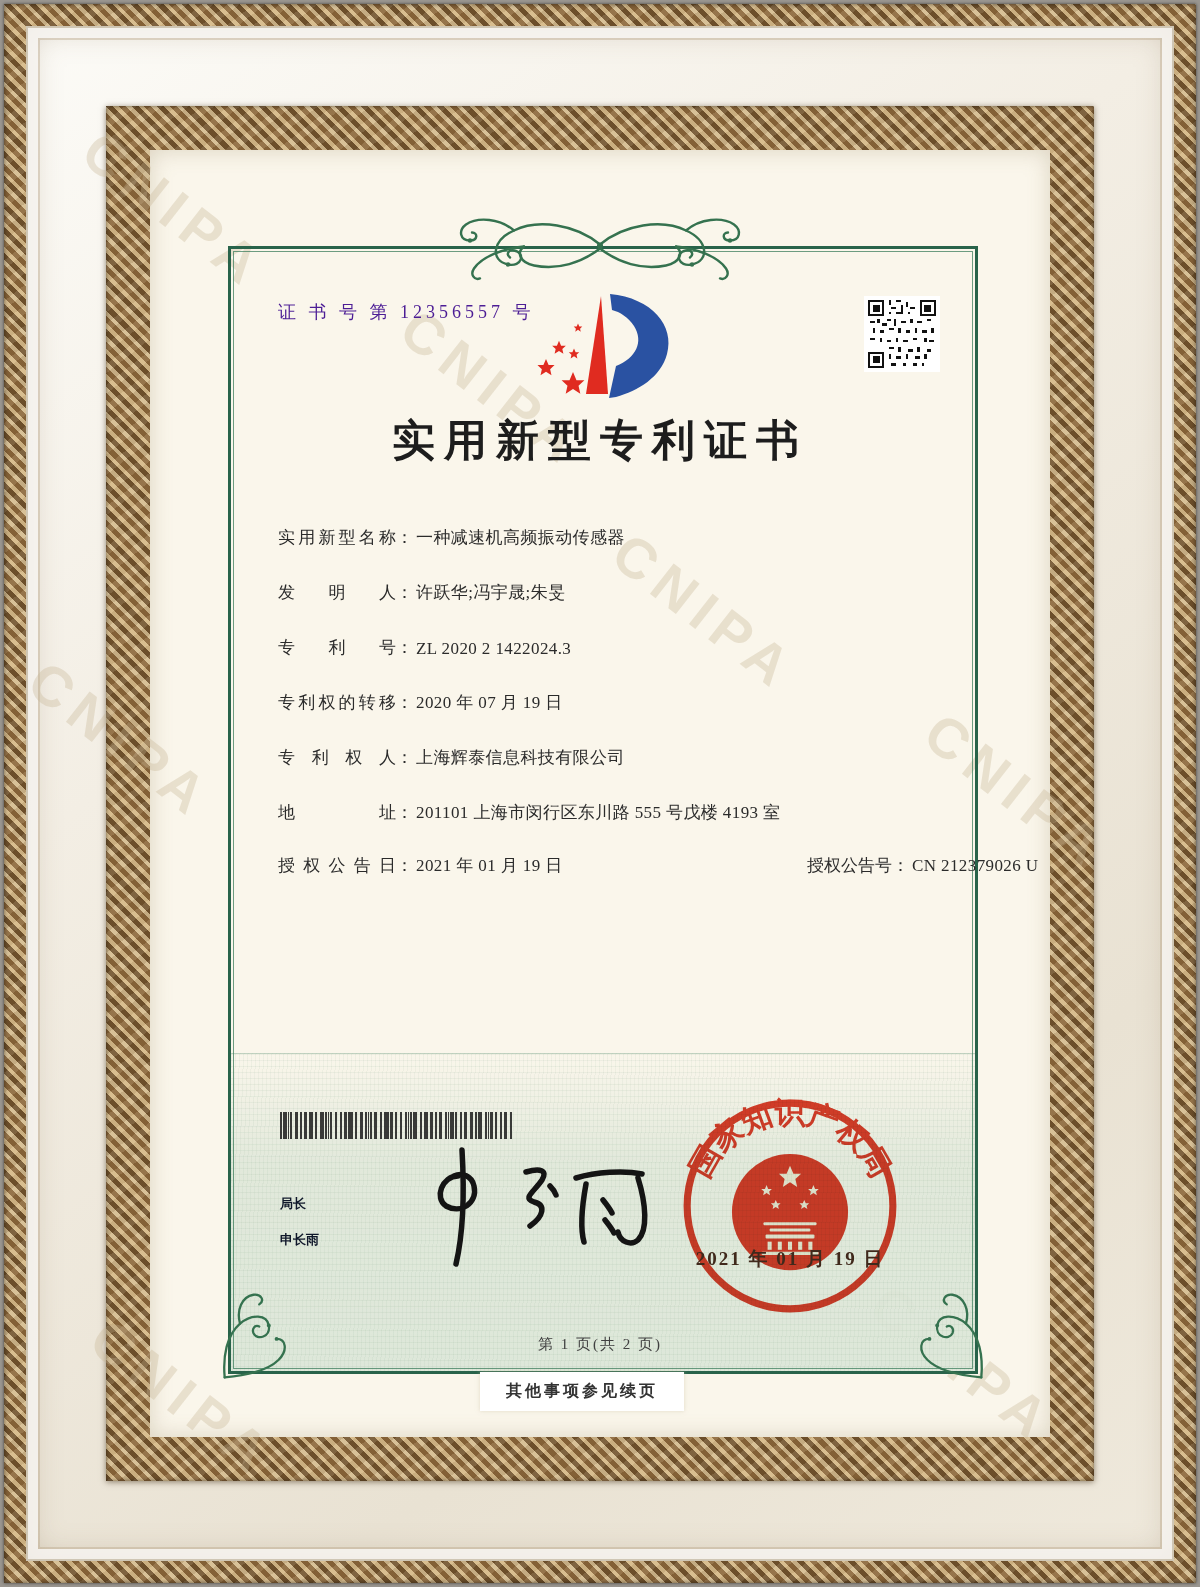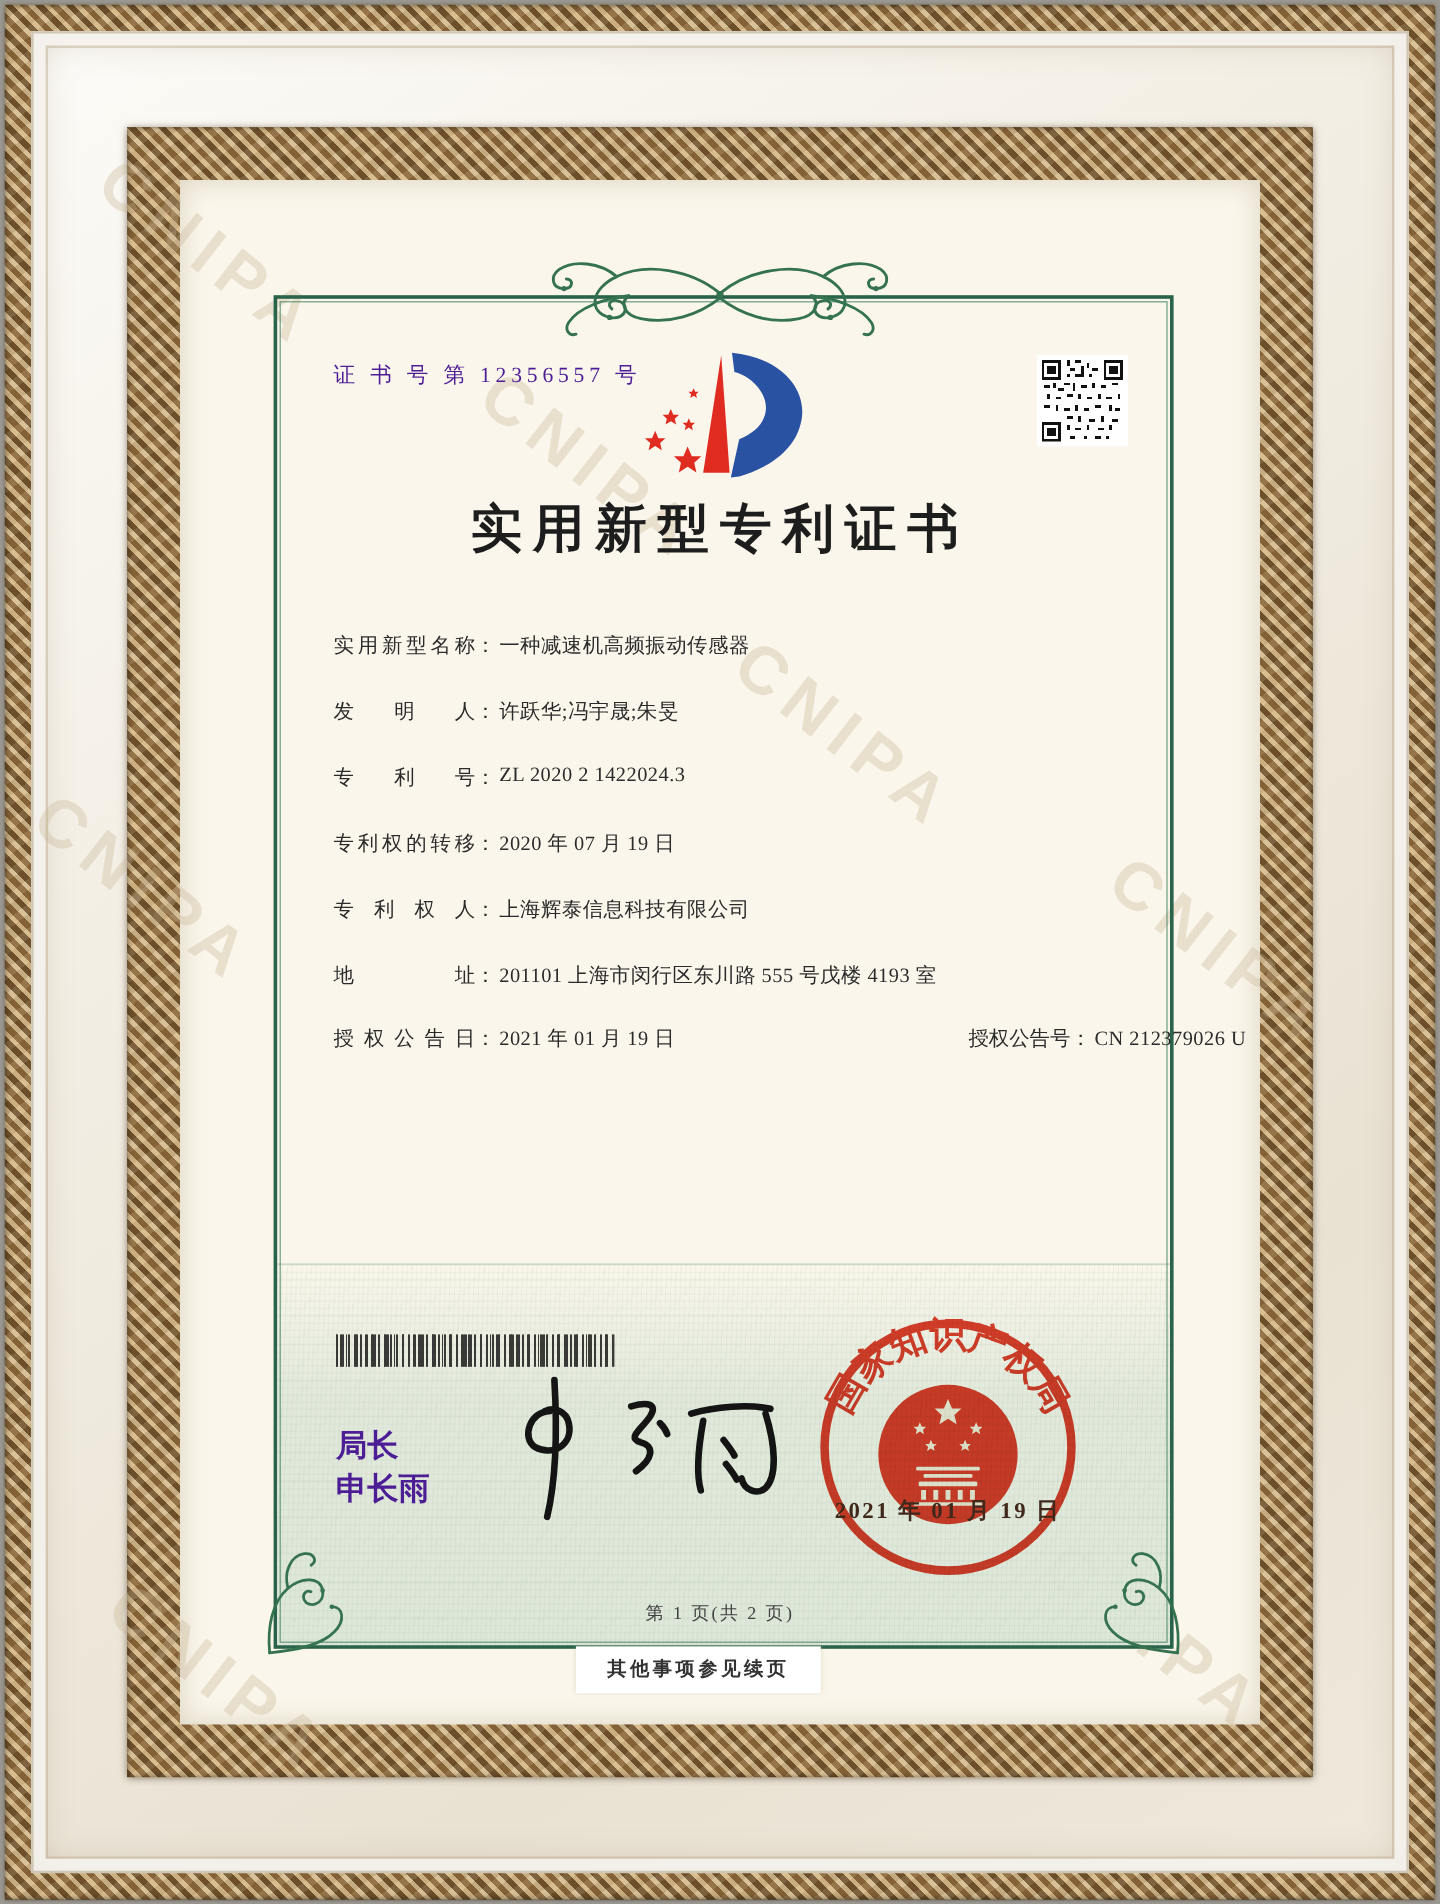--- a/index.html
+++ b/index.html
@@ -36,39 +36,39 @@
   .fl-bl{left:-14px;bottom:-14px;}
   .fl-br{right:-14px;bottom:-14px;transform:scale(-1,1);}
 
   .cert-no{position:absolute;left:128px;top:150px;font-size:18px;letter-spacing:4px;color:#4c1d95;}
   .logo{position:absolute;left:382px;top:142px;}
   .qr{position:absolute;left:714px;top:146px;width:76px;height:76px;background:#fff;
       padding:4px;box-sizing:border-box;}
   .title{position:absolute;left:0;right:0;top:262px;text-align:center;font-size:43px;
     font-weight:700;letter-spacing:9px;color:#1d1d1d;}
 
-  .frow{position:absolute;left:128px;display:flex;align-items:flex-start;font-size:17px;color:#2b2b2b;}
+  .frow{position:absolute;left:128px;display:flex;align-items:flex-end;font-size:17px;color:#2b2b2b;}
   .flabel{width:118px;text-align:justify;text-align-last:justify;}
   .fcolon{margin:0 3px 0 0;}
   .fvalue{letter-spacing:.4px;}
   .fgroup2{position:absolute;left:495px;top:0;display:flex;align-items:baseline;}
   .fgroup2 .flabel{width:auto;text-align:left;text-align-last:auto;margin-left:34px;}
 
   .body-text{position:absolute;left:126px;top:742px;width:658px;}
   .body-text p{margin:0;text-indent:2em;font-size:17px;line-height:39px;text-align:justify;color:#242424;}
 
   .barcode{position:absolute;left:130px;top:962px;width:232px;height:27px;
     background:
       repeating-linear-gradient(90deg,#1b1b1b 0 2px, rgba(0,0,0,0) 2px 5px),
       repeating-linear-gradient(90deg, rgba(0,0,0,0) 0 3px, #1b1b1b 3px 5px, rgba(0,0,0,0) 5px 13px),
       repeating-linear-gradient(90deg,#1b1b1b 0 1px, rgba(0,0,0,0) 1px 8px);
     opacity:.85;}
 
   .signer{position:absolute;left:130px;top:1036px;font-family:"Liberation Sans","DejaVu Sans",sans-serif;
-    font-size:26px;font-weight:600;color:#4c1d95;line-height:36px;}
+    font-size:13px;font-weight:600;color:#0f172a;line-height:36px;}
   .signature{position:absolute;left:248px;top:992px;}
 
   .seal{position:absolute;left:530px;top:946px;width:220px;height:220px;mix-blend-mode:multiply;opacity:.95;}
   .seal-date{position:absolute;left:528px;top:1096px;width:224px;text-align:center;font-size:19px;
     font-weight:700;letter-spacing:2px;color:#40291c;z-index:6;}
 
   .pageinfo{position:absolute;left:78px;top:1185px;width:744px;text-align:center;font-size:15px;
     letter-spacing:2px;color:#404040;}
   .contnote{position:absolute;left:330px;top:1222px;background:#ffffff;padding:9px 26px;
     font-size:16px;letter-spacing:3px;color:#333;box-shadow:0 0 4px rgba(200,190,160,.5);font-weight:bold;}

